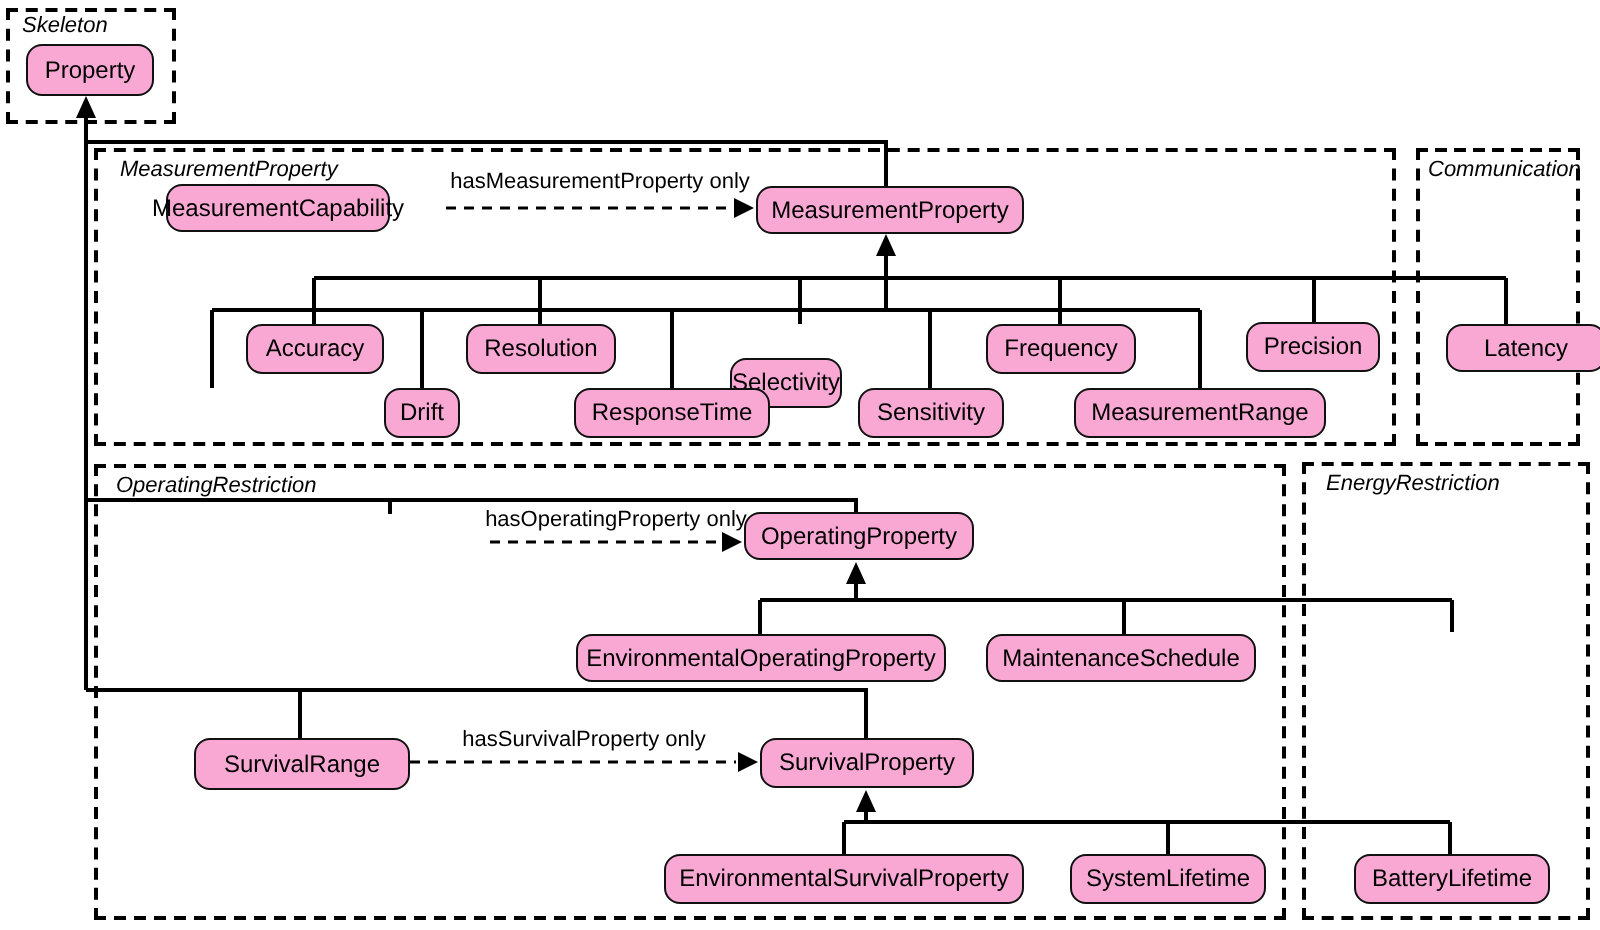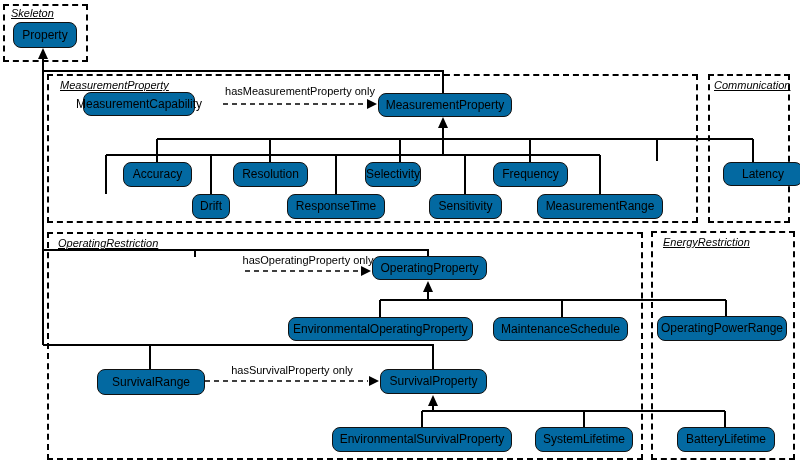--- a/index.html
+++ b/index.html
@@ -5,24 +5,24 @@
   html,body{margin:0;padding:0;background:#ffffff;}
   .canvas{
     position:relative;width:800px;height:465px;background:#ffffff;overflow:hidden;
     font-family:"Liberation Sans", sans-serif;color:#000;
   }
   .wires{position:absolute;left:0;top:0;}
   .group{
     position:absolute;border:2px dashed #000;background:transparent;box-sizing:border-box;
   }
   .glabel{
-    position:absolute;font-style:italic;font-size:11px;line-height:12px;white-space:nowrap;text-decoration:underline;
+    position:absolute;font-style:italic;font-size:11px;line-height:12px;white-space:nowrap;
   }
   .node{
-    position:absolute;box-sizing:border-box;background:#0369a1;border:1.6px solid #111;
+    position:absolute;box-sizing:border-box;background:#f9a8d4;border:1.6px solid #111;
     border-radius:8px;display:flex;align-items:center;justify-content:center;
     font-size:12px;line-height:13px;white-space:nowrap;z-index:3;
   }
   .edge-label{
     position:absolute;font-size:11px;line-height:12px;text-align:center;white-space:nowrap;z-index:2;
   }
 </style>
 </head>
 <body>
 
@@ -77,33 +77,33 @@
   <div class="edge-label" style="left:233px;top:254px;width:150px">hasOperatingProperty only</div>
   <div class="edge-label" style="left:217px;top:364px;width:150px">hasSurvivalProperty only</div>
 
   <div class="node" style="left:13px;top:22px;width:64px;height:26px">Property</div>
 
   <div class="node" style="left:83px;top:92px;width:112px;height:24px">MeasurementCapability</div>
   <div class="node" style="left:378px;top:93px;width:134px;height:24px">MeasurementProperty</div>
 
   <div class="node" style="left:123px;top:162px;width:69px;height:25px">Accuracy</div>
   <div class="node" style="left:233px;top:162px;width:75px;height:25px">Resolution</div>
-  <div class="node" style="left:365px;top:162px;width:56px;height:25px">Selectivity</div>
+  <div class="node" style="left:365px;top:179px;width:56px;height:25px">Selectivity</div>
   <div class="node" style="left:493px;top:162px;width:75px;height:25px">Frequency</div>
+  <div class="node" style="left:623px;top:161px;width:67px;height:25px">Precision</div>
   <div class="node" style="left:723px;top:162px;width:80px;height:24px">Latency</div>
 
   <div class="node" style="left:192px;top:194px;width:38px;height:25px">Drift</div>
   <div class="node" style="left:287px;top:194px;width:98px;height:25px">ResponseTime</div>
   <div class="node" style="left:429px;top:194px;width:73px;height:25px">Sensitivity</div>
   <div class="node" style="left:537px;top:194px;width:126px;height:25px">MeasurementRange</div>
 
   <div class="node" style="left:372px;top:256px;width:115px;height:24px">OperatingProperty</div>
   <div class="node" style="left:288px;top:317px;width:185px;height:24px">EnvironmentalOperatingProperty</div>
   <div class="node" style="left:493px;top:317px;width:135px;height:24px">MaintenanceSchedule</div>
-  <div class="node" style="left:657px;top:316px;width:130px;height:25px">OperatingPowerRange</div>
 
   <div class="node" style="left:97px;top:369px;width:108px;height:26px">SurvivalRange</div>
   <div class="node" style="left:380px;top:369px;width:107px;height:25px">SurvivalProperty</div>
   <div class="node" style="left:332px;top:427px;width:180px;height:25px">EnvironmentalSurvivalProperty</div>
   <div class="node" style="left:535px;top:427px;width:98px;height:25px">SystemLifetime</div>
   <div class="node" style="left:677px;top:427px;width:98px;height:25px">BatteryLifetime</div>
 
 </div>
 
 </body></html>

